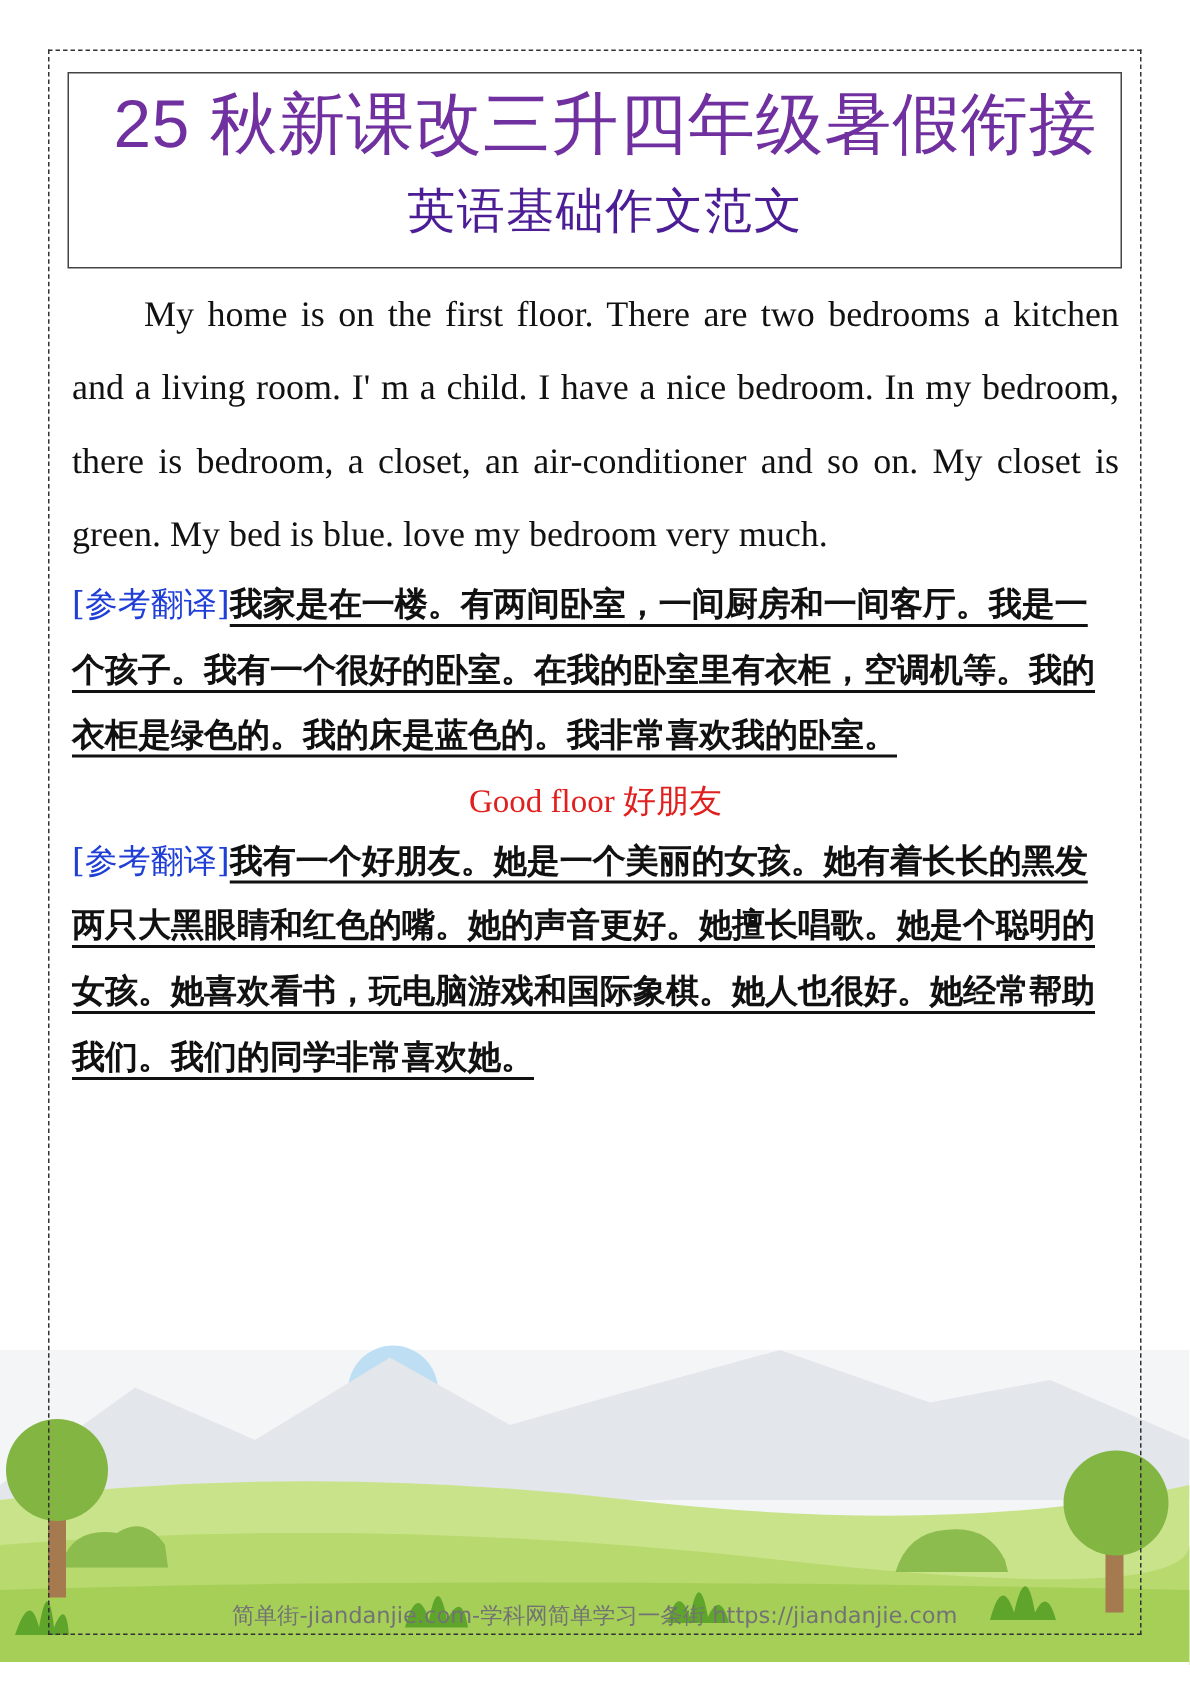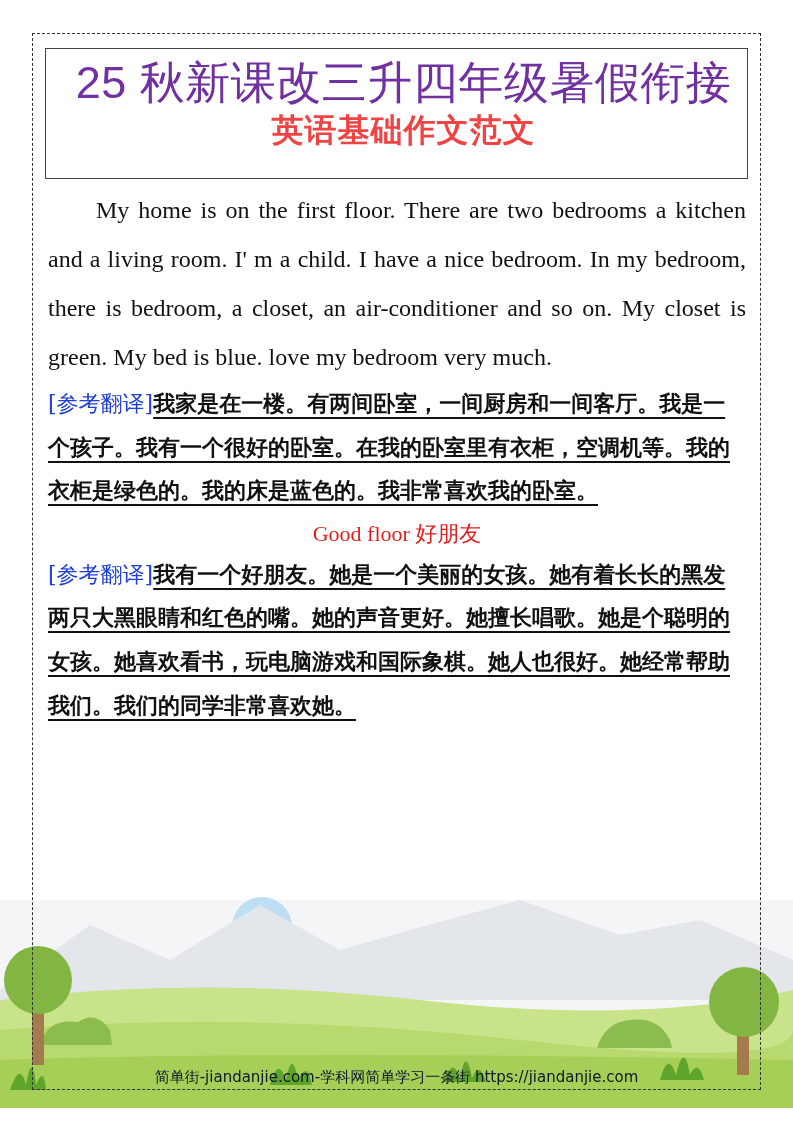--- a/index.html
+++ b/index.html
@@ -1,29 +1,29 @@
 <!DOCTYPE html>
 <html><head>
 <meta charset="utf-8">
 <style>
   html, body { margin:0; padding:0; }
   body { width:793px; height:1122px; position:relative; overflow:hidden; background:#ffffff; font-family:"Liberation Serif","DejaVu Serif",serif; }
   .landscape { position:absolute; left:0; top:0; width:793px; height:1122px; z-index:0; }
   .frame { position:absolute; left:32px; top:33px; width:729px; height:1057px; border:1px dashed #333; box-sizing:border-box; z-index:2; }
   .title-box { position:absolute; left:45px; top:48px; width:703px; height:131px; border:1.3px solid #444; box-sizing:border-box; background:#fff; z-index:3; text-align:center;padding-left:14px; }
   .title-main { font-family:"Liberation Sans","DejaVu Sans",sans-serif; color:#7030a0; font-size:45px; line-height:50px; margin-top:9px; letter-spacing:0.5px; white-space:nowrap; }
-  .title-sub { font-family:"DejaVu Serif","Liberation Serif",serif; color:#ef4444; font-weight:bold; font-size:32px; line-height:40px; margin-top:2px; letter-spacing:1px; }
+  .title-sub { font-family:"DejaVu Serif","Liberation Serif",serif; color:#4c1d95; font-weight:normal; font-size:32px; line-height:40px; margin-top:12px; letter-spacing:1px; }
   .content { position:absolute; left:48px; top:186px; width:698px; z-index:3; }
   .heading { color:#e0201e; text-align:center; font-size:22px; line-height:38px; height:38px; }
   .para { font-size:24px; line-height:49px; color:#111; text-align:justify; text-align-last:left; margin:0; }
   .indent { text-indent:48px; }
   .trans { font-family:"DejaVu Serif","Liberation Serif",serif; font-size:22px; line-height:43.6px; color:#111; margin:0; }
   .trans-label { color:#1f3fd6; }
   .trans-text { text-decoration:underline; text-decoration-thickness:1.5px; text-underline-offset:6px; font-weight:600; }
-  .footer { position:absolute; left:0; width:793px; top:1068px; text-align:center; font-family:"DejaVu Sans","Liberation Sans",sans-serif; font-size:15px; color:#0f172a; z-index:4; }
+  .footer { position:absolute; left:0; width:793px; top:1068px; text-align:center; font-family:"DejaVu Sans","Liberation Sans",sans-serif; font-size:15px; color:#737373; z-index:4; }
 </style>
 </head>
 <body>
 
 <svg class="landscape" viewBox="0 0 793 1122" width="793" height="1122">
 
   <rect x="0" y="900" width="793" height="210" fill="#f3f5f7"></rect>
 
   <circle cx="262" cy="927" r="30" fill="#b8dcf3" opacity="0.9"></circle>
 

